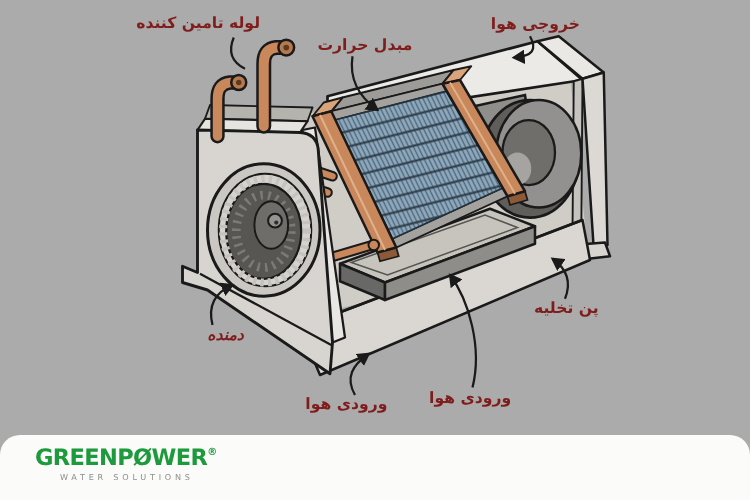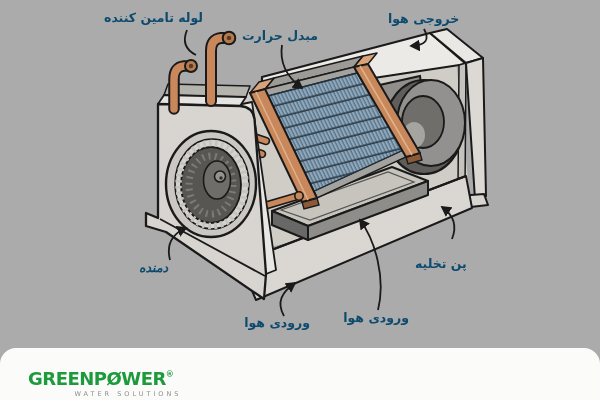--- a/index.html
+++ b/index.html
@@ -6,41 +6,40 @@
   #stage{
     position:relative;width:600px;height:400px;overflow:hidden;
     background:#acabab;font-family:"DejaVu Sans",sans-serif;
   }
   #footer-strip{
     position:absolute;left:0;right:0;top:348px;bottom:0;
     background:#fbfbfa;border-radius:16px 16px 0 0;
   }
   #diagram-svg{position:absolute;left:0;top:0;}
   .lbl{
-    position:absolute;direction:rtl;text-align:left;
-    font-size:12.5px;font-weight:bold;color:#0c4a6e;line-height:1.15;
+    position:absolute;direction:rtl;text-align:right;
+    font-size:12.5px;font-weight:bold;color:#7f1d1d;line-height:1.15;
     font-family:"DejaVu Sans",sans-serif;white-space:nowrap;
   }
   .lbl-supply{left:104px;top:11px;width:104px;}
   .lbl-hx{left:242px;top:29px;width:88px;}
   .lbl-outlet{left:388px;top:12px;width:76px;}
   .lbl-blower{left:139px;top:261px;width:56px;font-style:italic;}
   .lbl-inlet-left{left:246px;top:316px;width:64px;}
   .lbl-inlet-center{left:345px;top:311px;width:64px;}
-  .lbl-drain{left:415px;top:257px;width:64px;}
-  #logo{position:absolute;left:28px;top:370px;width:180px;}
+  .lbl-drain{left:415px;top:239px;width:64px;}
+  #logo{position:absolute;left:28px;top:358px;width:180px;}
   #logo .wordmark{
     color:#1d9a3c;font-weight:bold;font-size:18px;letter-spacing:-0.5px;
     font-family:"DejaVu Sans",sans-serif;line-height:1;
   }
   #logo .reg{font-size:8px;vertical-align:8px;letter-spacing:0;}
   #logo .tagline{
     color:#8f8f8d;font-size:6.5px;letter-spacing:3px;margin:2px 0 0 20px;
     font-family:"DejaVu Sans",sans-serif;
-    text-align:center;
   }
 </style>
 </head>
 <body>
 
 <div id="stage">
 
   <div id="footer-strip"></div>
 
   <svg id="diagram-svg" width="600" height="400" viewBox="0 0 600 400">

